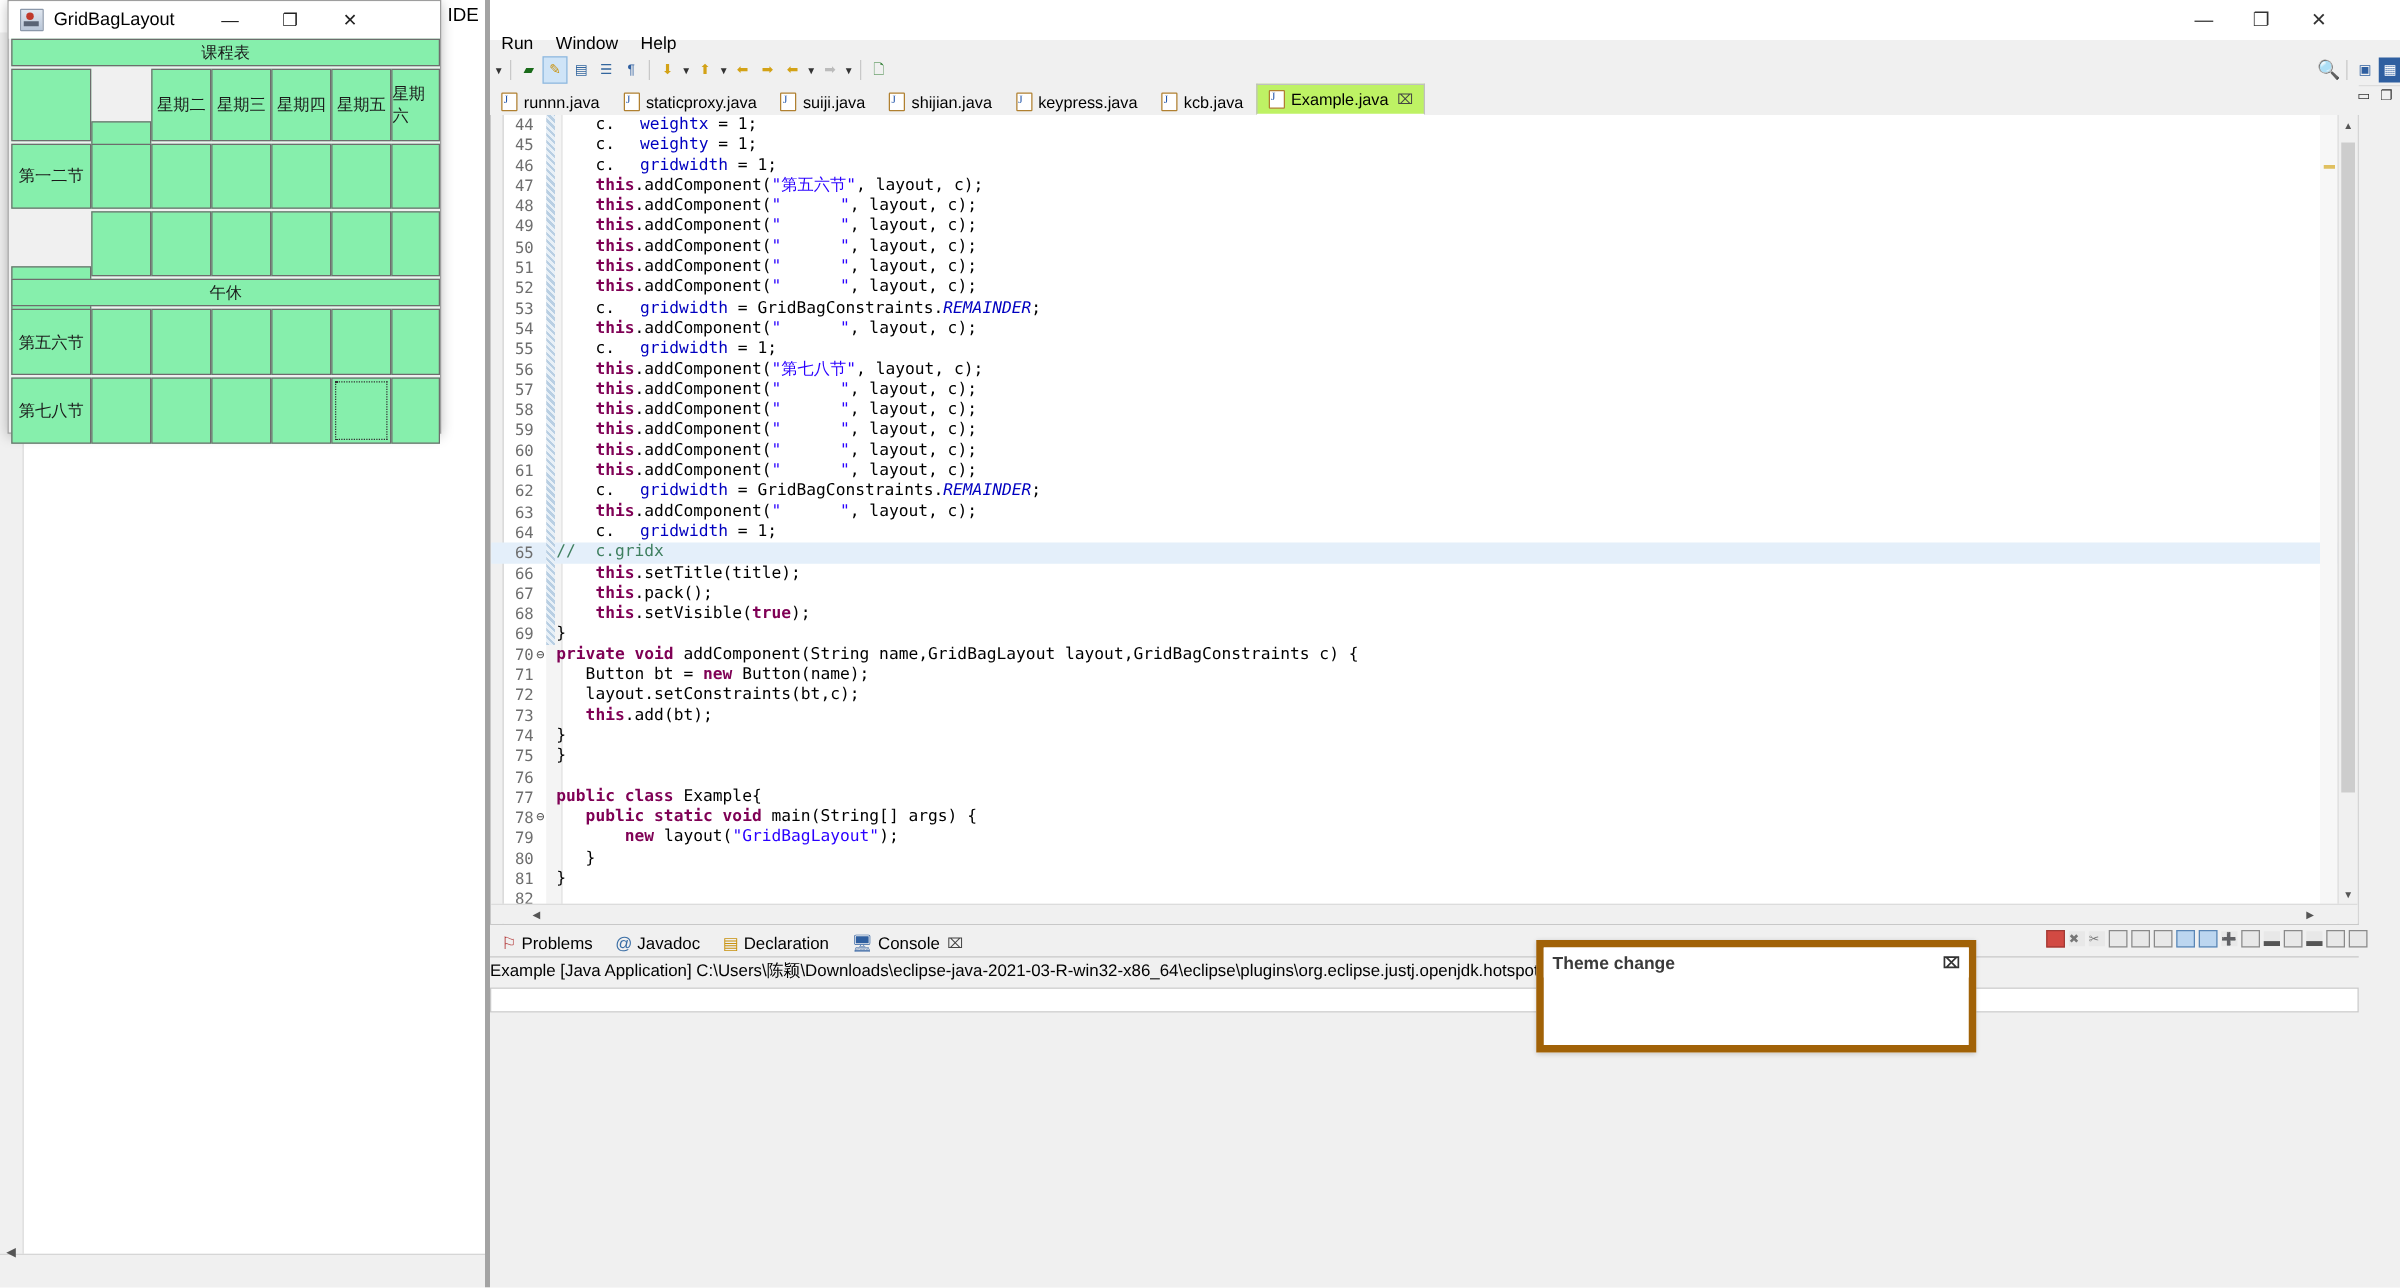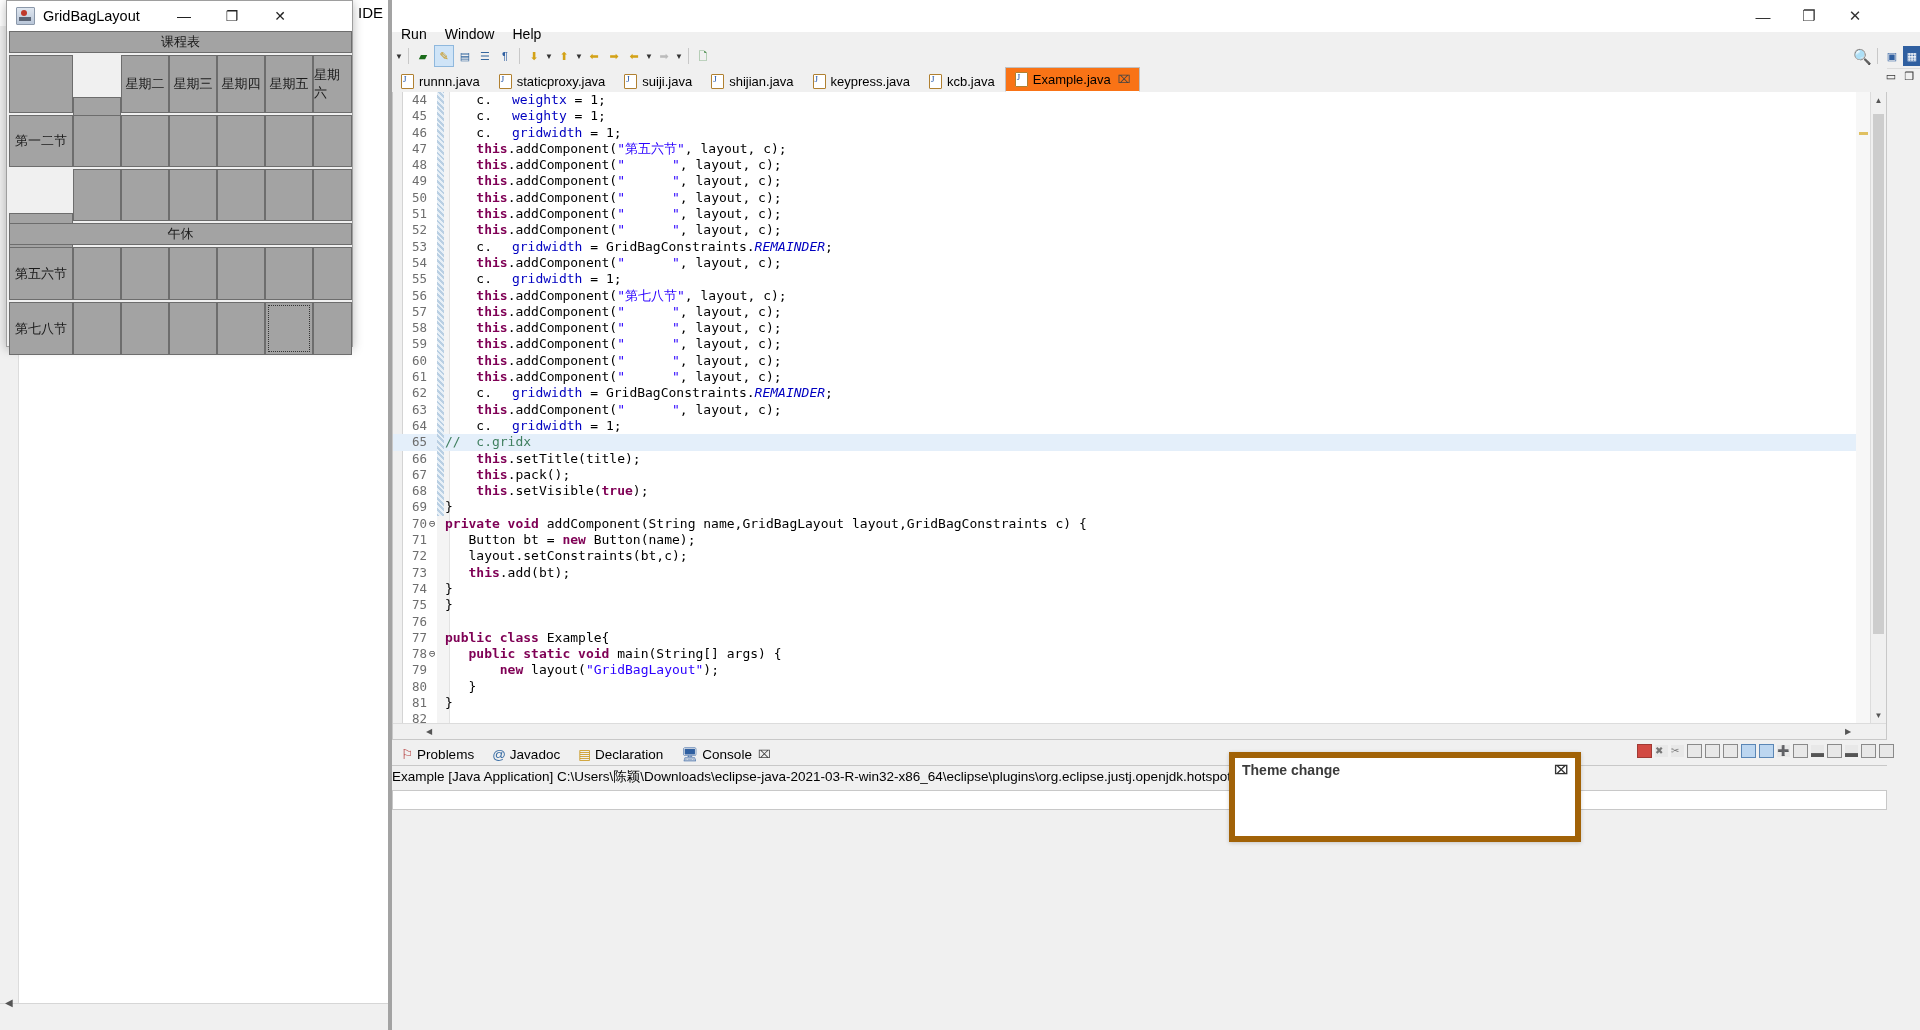--- a/index.html
+++ b/index.html
@@ -59,21 +59,21 @@
     position:absolute;left:0;top:68px;width:1495px;height:24px;
     background:#f0f0f0;border-bottom:1px solid #c0c0c0;
     display:flex;align-items:flex-end;
   }
   .etab{
     height:22px;display:flex;align-items:center;gap:5px;
     padding:0 9px;font-size:13px;color:#000;white-space:nowrap;
     border-right:1px solid transparent;
   }
   .etab.active{
-    background:#f97316;border:1px solid #c0c0c0;border-bottom:1px solid #ffffff;
+    background:#bef264;border:1px solid #c0c0c0;border-bottom:1px solid #ffffff;
     height:23px;
   }
   .jicon{
     width:11px;height:13px;background:#fff;border:1px solid #b08030;
     position:relative;flex:none;border-radius:1px;
   }
   .jicon:after{
     content:"J";position:absolute;left:1px;top:-1px;font-size:9px;color:#2255aa;
     font-family:"Liberation Serif",serif;
   }
@@ -231,21 +231,21 @@
   #swing-title .st-text{font-size:14.5px;color:#000;}
   .swing-btn{
     position:absolute;top:0;height:30px;width:48px;
     display:flex;align-items:center;justify-content:center;font-size:14px;color:#222;
   }
   #swing-grid{
     position:absolute;left:0;top:30px;width:345px;height:315px;
     padding:0px;box-sizing:border-box;
   }
   .sbtn{
-    position:absolute;background:#a3a3a3;
+    position:absolute;background:#86efac;
     border:1px solid #6d6d6d;
     box-sizing:border-box;
     display:flex;align-items:center;justify-content:center;
     font-size:13px;color:#1a1a1a;
     font-family:"DejaVu Sans","Liberation Sans",sans-serif;
   }
   .sbtn.focused{ }
   .sbtn.focused:after{
     content:"";position:absolute;left:2px;top:2px;right:2px;bottom:2px;
     border:1px dotted #333;

